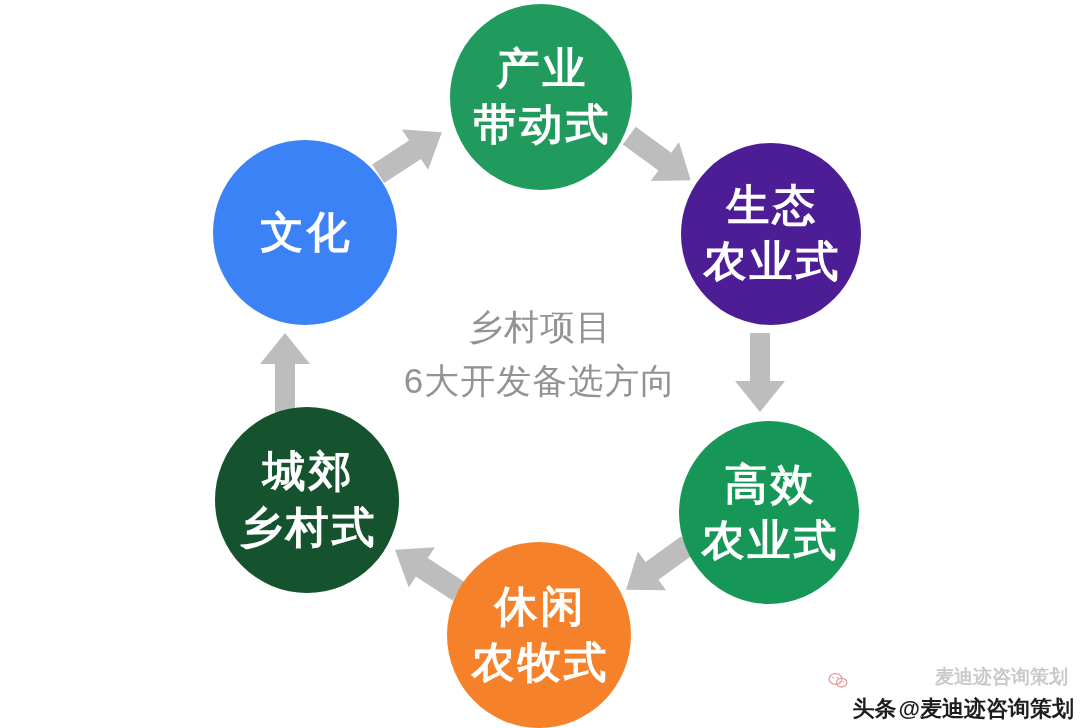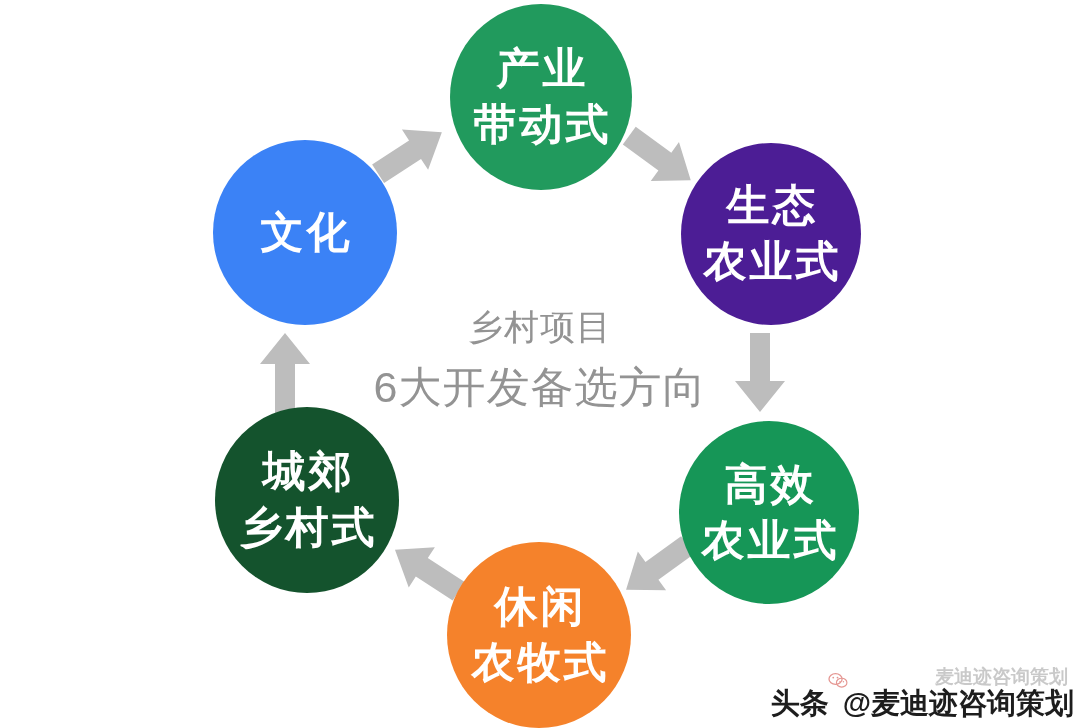--- a/index.html
+++ b/index.html
@@ -53,21 +53,21 @@
     width: 400px;
     text-align: center;
     color: #939393;
     font-size: 35px;
     font-weight: 400;
     line-height: 1.55;
     letter-spacing: 1px;
     user-select: none;
   }
   #center-caption .ln { display: block; white-space: nowrap; }
-  #center-caption .ln2 { font-size: 43px; }
+  #center-caption .ln2 { font-size: 35px; }
 
   
   .arrow { position: absolute; }
 
   #arrow-culture-industry  { left: 368px; top: 118px; }
   #arrow-industry-eco      { left: 618px; top: 122px; }
   #arrow-eco-efficient     { left: 729px; top: 331px; }
   #arrow-efficient-leisure { left: 613px; top: 531px; }
   #arrow-leisure-suburb    { left: 383px; top: 534px; }
   #arrow-suburb-culture    { left: 254px; top: 330px; }
@@ -78,22 +78,22 @@
     right: 6px;
     bottom: 4px;
     display: flex;
     align-items: flex-end;
     gap: 6px;
     user-select: none;
   }
   #watermark-main {
     display: flex;
     align-items: center;
-    gap: 14px;
-    font-size: 29px;
+    gap: 2px;
+    font-size: 22px;
     font-weight: 700;
     color: #1d1d1d;
     letter-spacing: 0px;
     white-space: nowrap;
   }
   #watermark-ghost {
     position: absolute;
     right: 12px;
     bottom: 38px;
     font-size: 19px;

